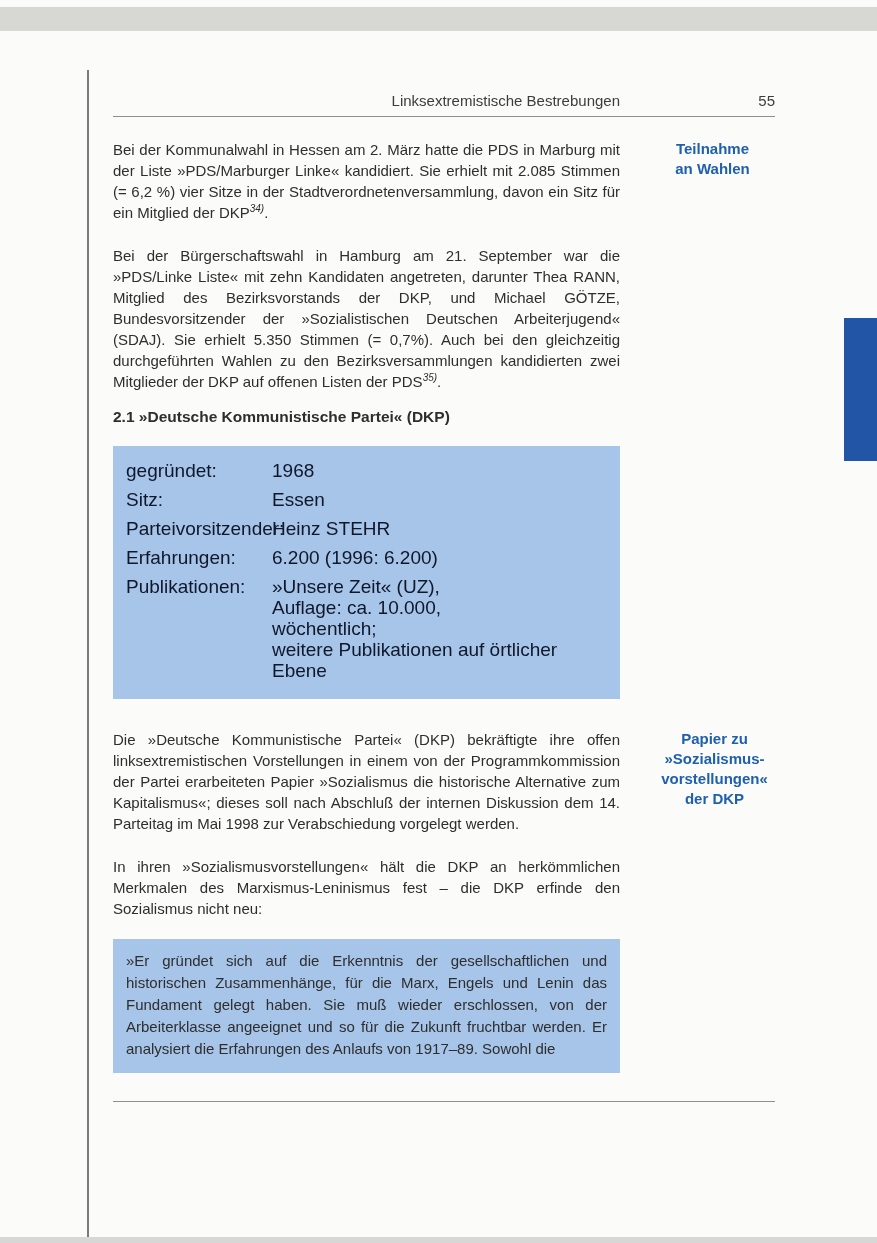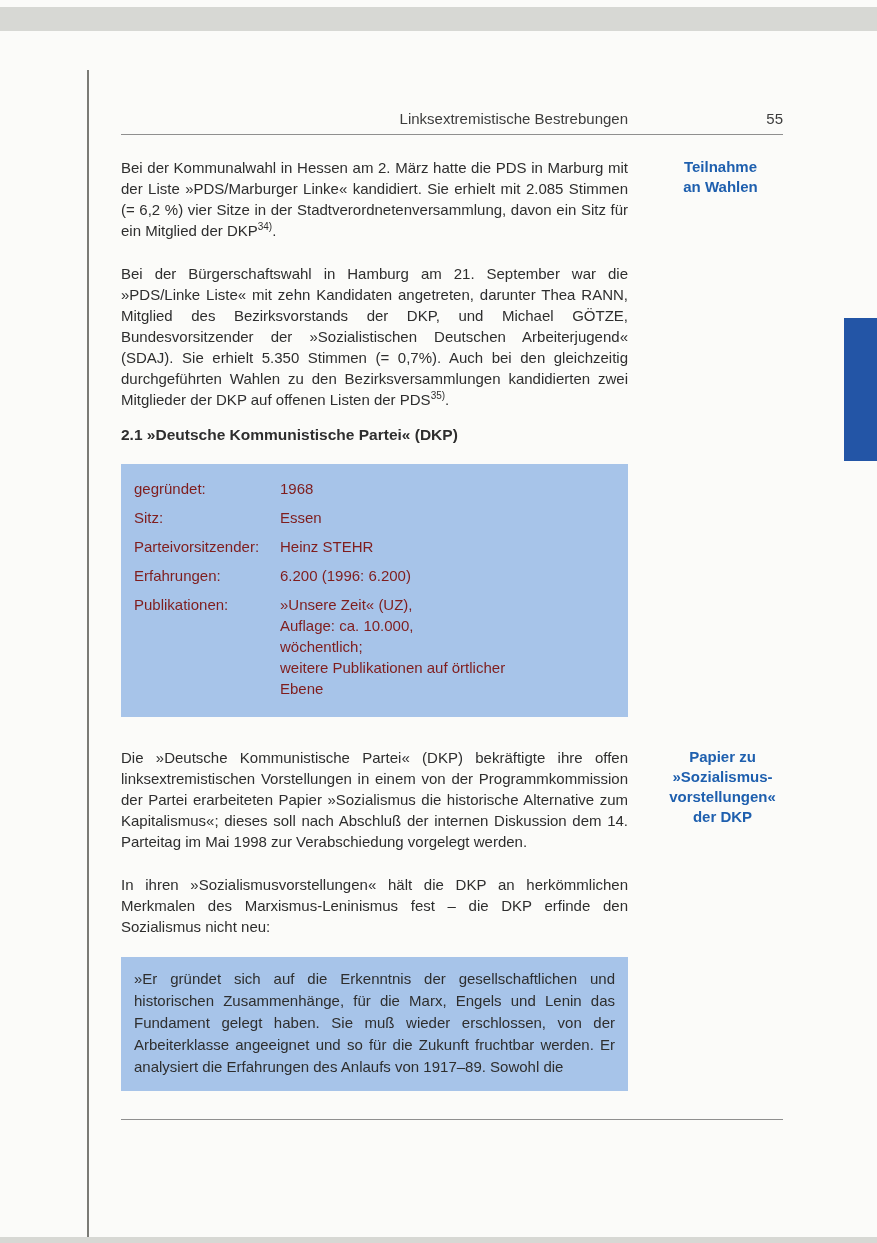--- a/index.html
+++ b/index.html
@@ -15,35 +15,35 @@
 
   
   .scan-band-top    { position: absolute; top: 7px; left: 0; width: 877px; height: 24px; background: #d7d8d4; }
   .scan-band-bottom { position: absolute; bottom: 0; left: 0; width: 877px; height: 6px;  background: #d7d8d4; }
   .scan-line-left   { position: absolute; top: 70px; left: 87px; width: 2px; height: 1167px; background: #45453f; opacity: .7; }
 
   
   .edge-tab { position: absolute; top: 318px; right: 0; width: 33px; height: 143px; background: var(--tab-blue, #2355a6); }
 
   
-  .content { position: absolute; left: 113px; top: 110px; width: 662px; margin-left: 8px; }
+  .content { position: absolute; left: 113px; top: 92px; width: 662px; }
 
   .header-row { display: grid; grid-template-columns: 1fr 155px; align-items: end; }
   .running-title { text-align: right; font-size: 15px; color: #3c3c3c; }
   .page-number   { text-align: right; font-size: 15px; color: #3c3c3c; }
 
   .rule { height: 1px; background: #8f8f8f; margin-top: 7px; }
   .bottom-rule { margin-top: 28px; }
 
   .row { display: grid; grid-template-columns: 507px 125px; column-gap: 30px; margin-top: 22px; }
   .row.tight { margin-top: 22px; }
   .row.section-gap { margin-top: 30px; gap: 32px; }
 
   .body-text { margin: 0; font-size: 15px; line-height: 21px; text-align: justify; }
-  sup.fn { font-size: 10px; line-height: 0; vertical-align: super; }
+  sup.fn { font-size: 10px; line-height: 0; vertical-align: super; font-style: italic; }
 
   .margin-note {
     color: var(--note-blue, #1e5fae);
     font-weight: bold;
     font-size: 15px;
     line-height: 20px;
     text-align: center;
   }
   .preline { white-space: pre-line; }
 
@@ -51,21 +51,21 @@
   .h3 { font-size: 15.5px; font-weight: bold; margin: 16px 0 0 0; }
 
   .infobox {
     width: 507px;
     margin-top: 20px;
     background: var(--box-blue, #a7c4e9);
     padding: 14px 16px 18px 13px;
   }
   .ib-row { display: grid; grid-template-columns: 146px 1fr; }
   .ib-row + .ib-row { margin-top: 8px; }
-  .ib-label, .ib-value { font-size: 15px; line-height: 21px; color: #7f1d1d; }
+  .ib-label, .ib-value { font-size: 19px; line-height: 21px; color: #0f172a; }
 
   .quotebox {
     width: 507px;
     margin-top: 20px;
     background: var(--box-blue, #a7c4e9);
     padding: 11px 13px 13px 13px;
   }
   .quote-text { margin: 0; font-size: 15px; line-height: 22px; text-align: justify; color: #2e2e2e; }
 </style>
 </head>

